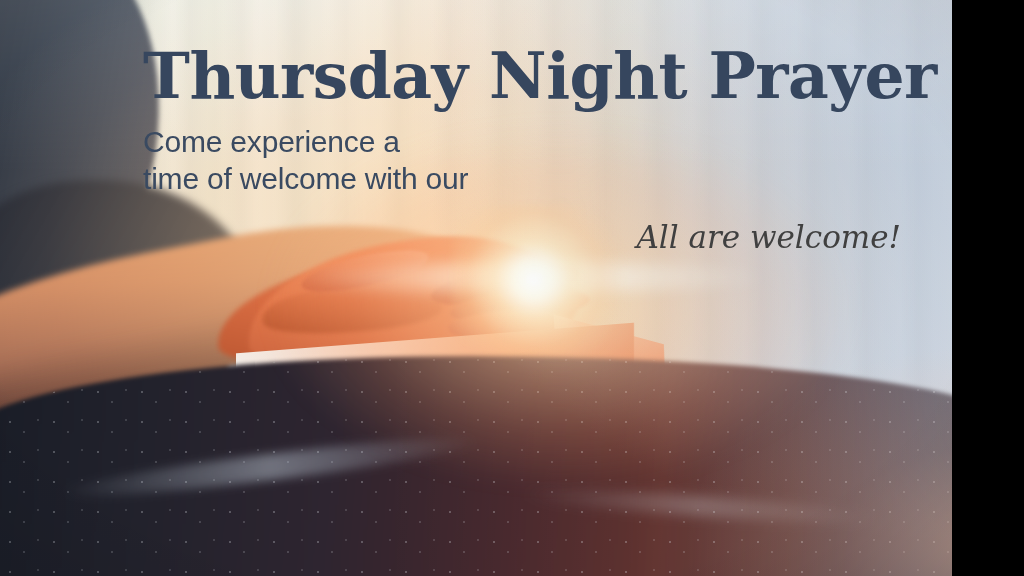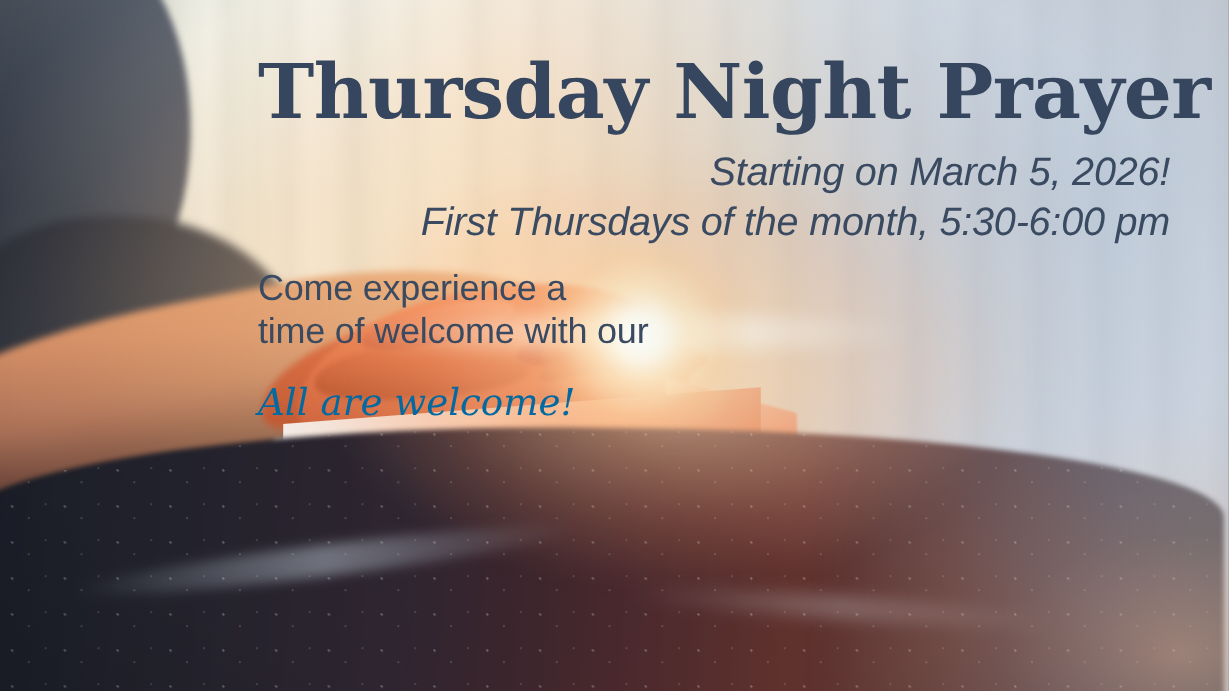--- a/index.html
+++ b/index.html
@@ -3,21 +3,21 @@
 <meta charset="utf-8">
 <title>Thursday Night Prayer</title>
 <style>
   html, body {
     margin: 0;
     padding: 0;
     background: #000;
   }
   #poster {
     position: relative;
-    width: 1024px;
+    width: 952px;
     height: 576px;
     overflow: hidden;
     font-family: "Liberation Sans", sans-serif;
     background: #cfc9bd;
   }
 
   
   .photo-layer {
     position: absolute;
     inset: 0;
@@ -326,22 +326,22 @@
     padding-right: 2px;
   }
   .body-copy .line { display: block; white-space: nowrap; }
   .closing {
     margin: 22px 0 0 0;
     font-family: "DejaVu Serif", "Liberation Serif", serif;
     font-style: italic;
     font-weight: 400;
     font-size: 31px;
     line-height: 1.2;
-    color: #0369a1;
-    text-align: left;
+    color: #404040;
+    text-align: right;
     padding-right: 2px;
     white-space: nowrap;
   }
 </style>
 </head>
 <body>
 
 <div id="poster">
 
   <div class="photo-layer bg-curtain"></div>
@@ -379,24 +379,20 @@
 
   <div class="photo-layer bg-cooltint"></div>
   <div class="photo-layer bg-peach"></div>
   <div class="photo-layer bg-haze"></div>
   <div class="photo-layer bg-vignette"></div>
 
   <div class="text-stack">
 
     <h1 class="headline">Thursday Night Prayer</h1>
 
-    <p class="subhead">
-      <span class="line">Starting on March 5, 2026!</span>
-      <span class="line">First Thursdays of the month, 5:30-6:00 pm</span>
-    </p>
 
     <p class="body-copy">
       <span class="line">Come experience a</span>
       <span class="line">time of welcome with our</span>
     </p>
 
     <p class="closing">All are welcome!</p>
 
   </div>
 </div>

